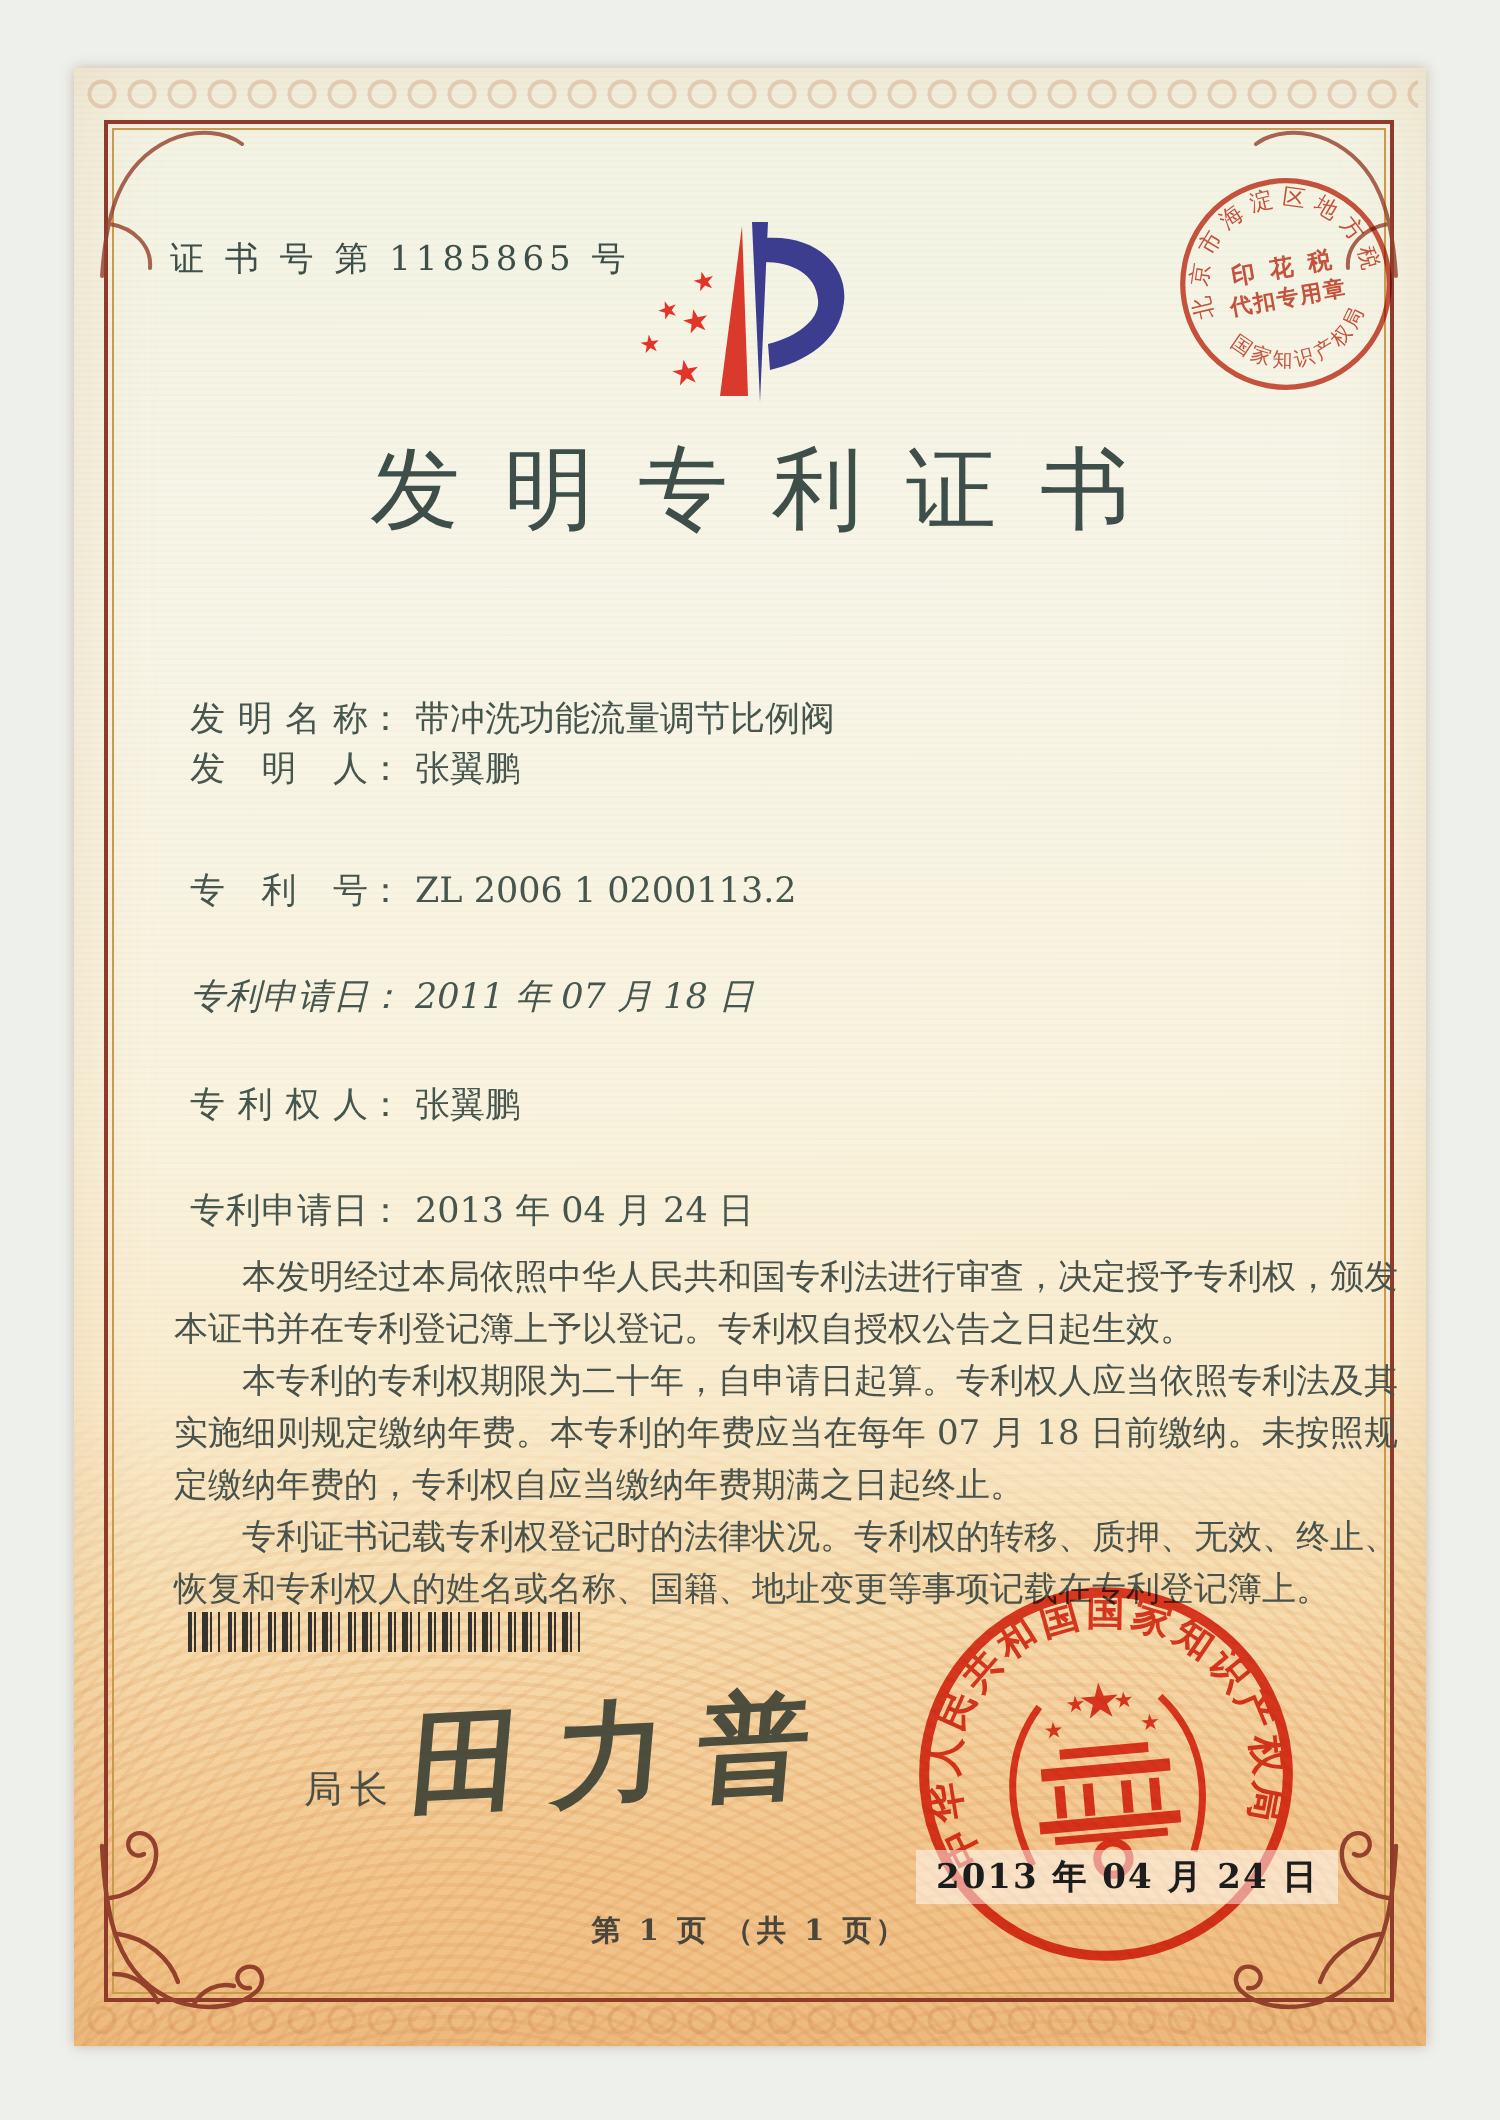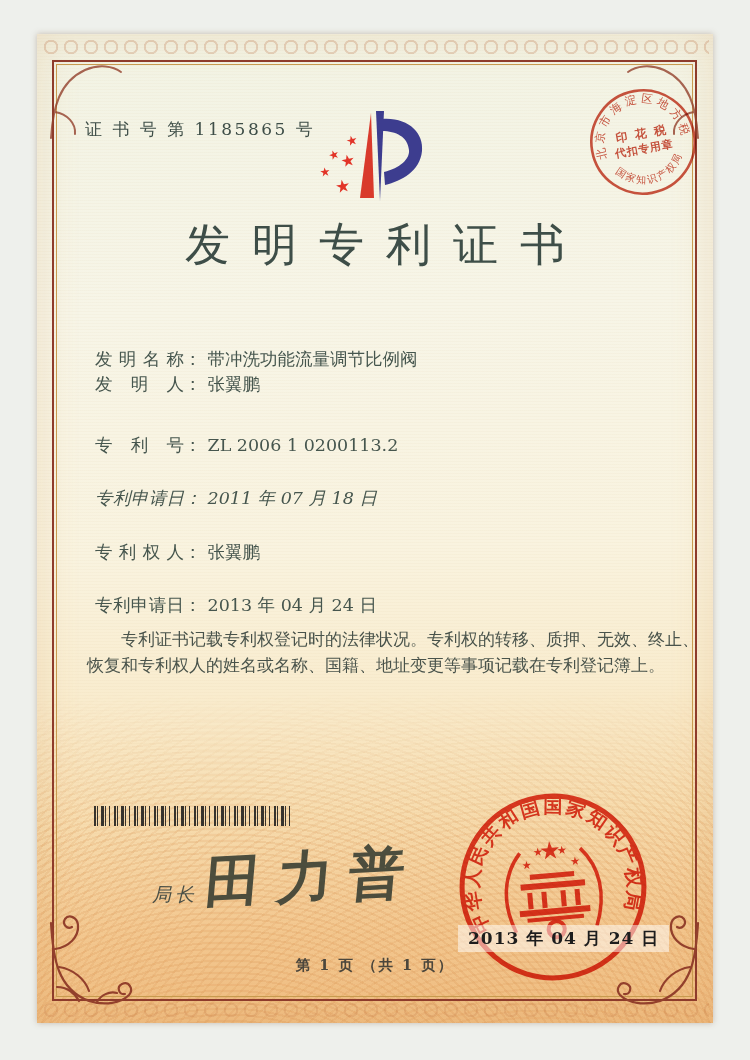--- a/index.html
+++ b/index.html
@@ -44,21 +44,21 @@
          color:#49534b;text-align:justify;}
   .paras p{margin:0;text-indent:2em;}
   
   .barcode{position:absolute;left:57px;top:772px;width:198px;height:20px;opacity:.88;
      background-image:repeating-linear-gradient(90deg,
        #1d1d1d 0 2px, transparent 2px 3px,
        #1d1d1d 3px 4px, transparent 4px 7px,
        #1d1d1d 7px 10px, transparent 10px 11px,
        #1d1d1d 11px 12px, transparent 12px 15px,
        #1d1d1d 15px 16px, transparent 16px 20px);}
-  .director{position:absolute;left:115px;top:848px;font-size:19px;letter-spacing:4px;color:#4a4f46;font-style:italic;}
+  .director{position:absolute;left:115px;top:848px;font-size:19px;letter-spacing:4px;color:#4a4f46;}
   .signature{position:absolute;left:168px;top:806px;font-size:56px;font-weight:700;
          letter-spacing:16px;color:#3b4034;transform:rotate(-3deg) skewX(-8deg);opacity:.9;
          font-family:"DejaVu Serif","Liberation Serif",serif;}
   .stamp-tax{position:absolute;left:536px;top:38px;width:140px;height:140px;
          transform:rotate(-10deg);mix-blend-mode:multiply;opacity:.9;}
   .seal-sipo{position:absolute;left:415px;top:752px;width:202px;height:202px;
          transform:rotate(-5deg);mix-blend-mode:multiply;opacity:.92;z-index:5;}
   .sealdate{position:absolute;left:421px;top:891px;z-index:6;font-size:17px;font-weight:700;
          color:#1d1d1d;background:rgba(255,255,255,.5);padding:2px 10px;letter-spacing:1px;}
   .footer{position:absolute;left:50%;top:922px;transform:translateX(-50%);
@@ -153,20 +153,22 @@
       </div>
       <div class="frow" style="top:220px;">
         <span class="flabel">专利权人</span><span>：</span><span class="fvalue">张翼鹏</span>
       </div>
       <div class="frow" style="top:273px;">
         <span class="flabel">专利申请日</span><span>：</span><span class="fvalue">2013 年 04 月 24 日</span>
       </div>
     </div>
 
     <div class="paras">
+      <p>本发明经过本局依照中华人民共和国专利法进行审查，决定授予专利权，颁发本证书并在专利登记簿上予以登记。专利权自授权公告之日起生效。</p>
+      <p>本专利的专利权期限为二十年，自申请日起算。专利权人应当依照专利法及其实施细则规定缴纳年费。本专利的年费应当在每年 07 月 18 日前缴纳。未按照规定缴纳年费的，专利权自应当缴纳年费期满之日起终止。</p>
       <p>专利证书记载专利权登记时的法律状况。专利权的转移、质押、无效、终止、恢复和专利权人的姓名或名称、国籍、地址变更等事项记载在专利登记簿上。</p>
     </div>
 
     <div class="barcode"></div>
 
     <div class="director">局长</div>
     <div class="signature">田力普</div>
 
     <svg class="seal-sipo" viewBox="0 0 200 200">
       <defs>

